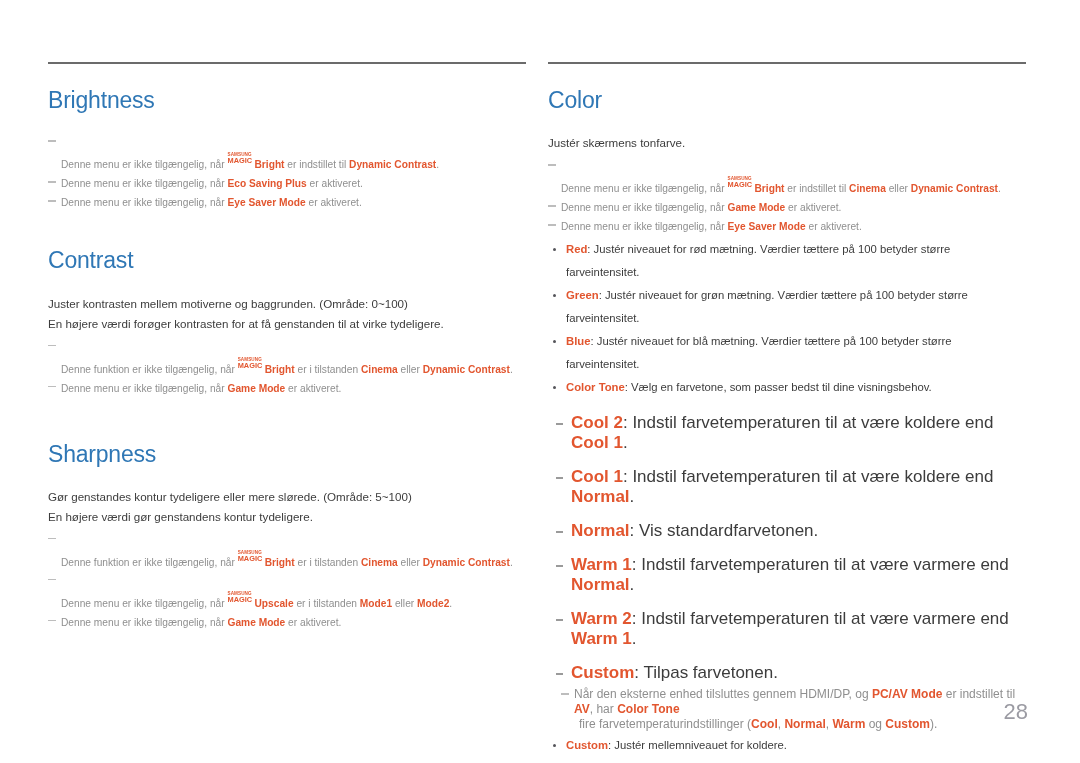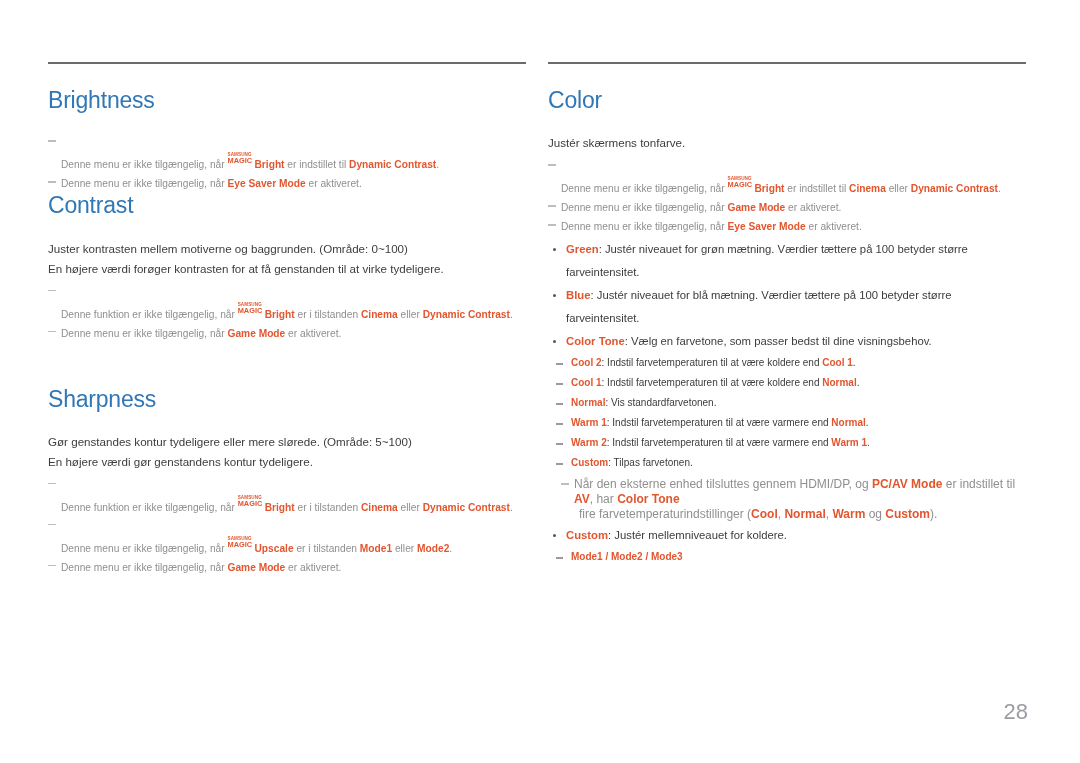--- a/index.html
+++ b/index.html
@@ -122,23 +122,24 @@
     height: 3px;
     background: #55555a;
     border-radius: 50%;
   }
 
   ul.subbullets { list-style: none; }
 
   li.subbullet {
     position: relative;
     padding-left: 23px;
-    font-size: 10px;
+    font-size: 17px;
     line-height: 20px;
     color: #3c3c3c;
+    margin-top: 14px;
   }
   li.subbullet::before {
     content: "";
     position: absolute;
     left: 8px;
     top: 10px;
     width: 7px;
     height: 1.3px;
     background: #9a9a9a;
   }
@@ -172,24 +173,25 @@
 <div class="page">
 
   <div class="columns">
 
     <div class="column">
       <div class="rule"></div>
 
       <h2 class="section-title">Brightness</h2>
       <div class="notes">
           <div class="note"><span>Denne menu er ikke tilgængelig, når </span><span class="magic"><span class="sams">SAMSUNG</span><span class="mgc">MAGIC</span></span><span class="hl">Bright</span><span> er indstillet til </span><span class="hl">Dynamic Contrast</span><span>.</span></div>
+          <div class="note"><span>Denne menu er ikke tilgængelig, når </span><span class="hl">Eco Saving Plus</span><span> er aktiveret.</span></div>
           <div class="note"><span>Denne menu er ikke tilgængelig, når </span><span class="hl">Eye Saver Mode</span><span> er aktiveret.</span></div>
         </div>
 
-      <h2 class="section-title" style="">Contrast</h2>
+      <h2 class="section-title" style="margin-top:36px;">Contrast</h2>
       <div>
           <p class="body-line">Juster kontrasten mellem motiverne og baggrunden. (Område: 0~100)</p>
           <p class="body-line">En højere værdi forøger kontrasten for at få genstanden til at virke tydeligere.</p>
         </div>
       <div class="notes">
           <div class="note"><span>Denne funktion er ikke tilgængelig, når </span><span class="magic"><span class="sams">SAMSUNG</span><span class="mgc">MAGIC</span></span><span class="hl">Bright</span><span> er i tilstanden </span><span class="hl">Cinema</span><span> eller </span><span class="hl">Dynamic Contrast</span><span>.</span></div>
           <div class="note"><span>Denne menu er ikke tilgængelig, når </span><span class="hl">Game Mode</span><span> er aktiveret.</span></div>
         </div>
 
       <h2 class="section-title" style="margin-top:44px;">Sharpness</h2>
@@ -211,20 +213,21 @@
       <div>
           <p class="body-line">Justér skærmens tonfarve.</p>
         </div>
       <div class="notes">
           <div class="note"><span>Denne menu er ikke tilgængelig, når </span><span class="magic"><span class="sams">SAMSUNG</span><span class="mgc">MAGIC</span></span><span class="hl">Bright</span><span> er indstillet til </span><span class="hl">Cinema</span><span> eller </span><span class="hl">Dynamic Contrast</span><span>.</span></div>
           <div class="note"><span>Denne menu er ikke tilgængelig, når </span><span class="hl">Game Mode</span><span> er aktiveret.</span></div>
           <div class="note"><span>Denne menu er ikke tilgængelig, når </span><span class="hl">Eye Saver Mode</span><span> er aktiveret.</span></div>
         </div>
 
       <ul class="bullets">
+          <li class="bullet"><span class="hl">Red</span><span>: Justér niveauet for rød mætning. Værdier tættere på 100 betyder større farveintensitet.</span></li>
           <li class="bullet"><span class="hl">Green</span><span>: Justér niveauet for grøn mætning. Værdier tættere på 100 betyder større farveintensitet.</span></li>
           <li class="bullet"><span class="hl">Blue</span><span>: Justér niveauet for blå mætning. Værdier tættere på 100 betyder større farveintensitet.</span></li>
           <li class="bullet"><span class="hl">Color Tone</span><span>: Vælg en farvetone, som passer bedst til dine visningsbehov.</span></li>
         </ul>
 
       <ul class="subbullets">
           <li class="subbullet"><span class="hl">Cool 2</span><span>: Indstil farvetemperaturen til at være koldere end </span><span class="hl">Cool 1</span><span>.</span></li>
           <li class="subbullet"><span class="hl">Cool 1</span><span>: Indstil farvetemperaturen til at være koldere end </span><span class="hl">Normal</span><span>.</span></li>
           <li class="subbullet"><span class="hl">Normal</span><span>: Vis standardfarvetonen.</span></li>
           <li class="subbullet"><span class="hl">Warm 1</span><span>: Indstil farvetemperaturen til at være varmere end </span><span class="hl">Normal</span><span>.</span></li>

